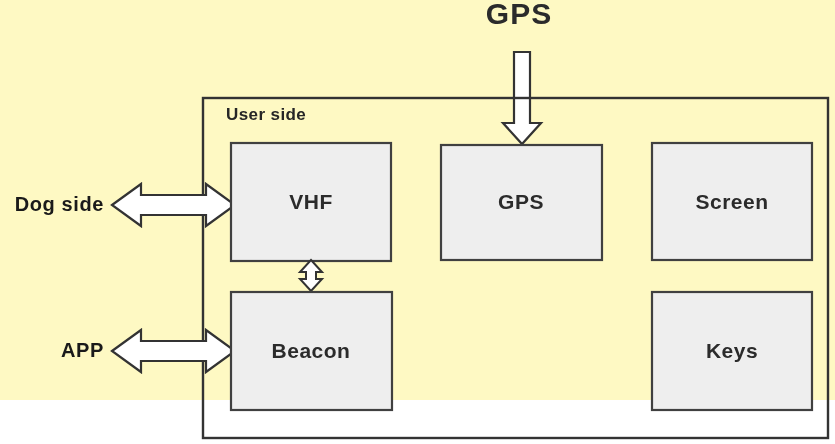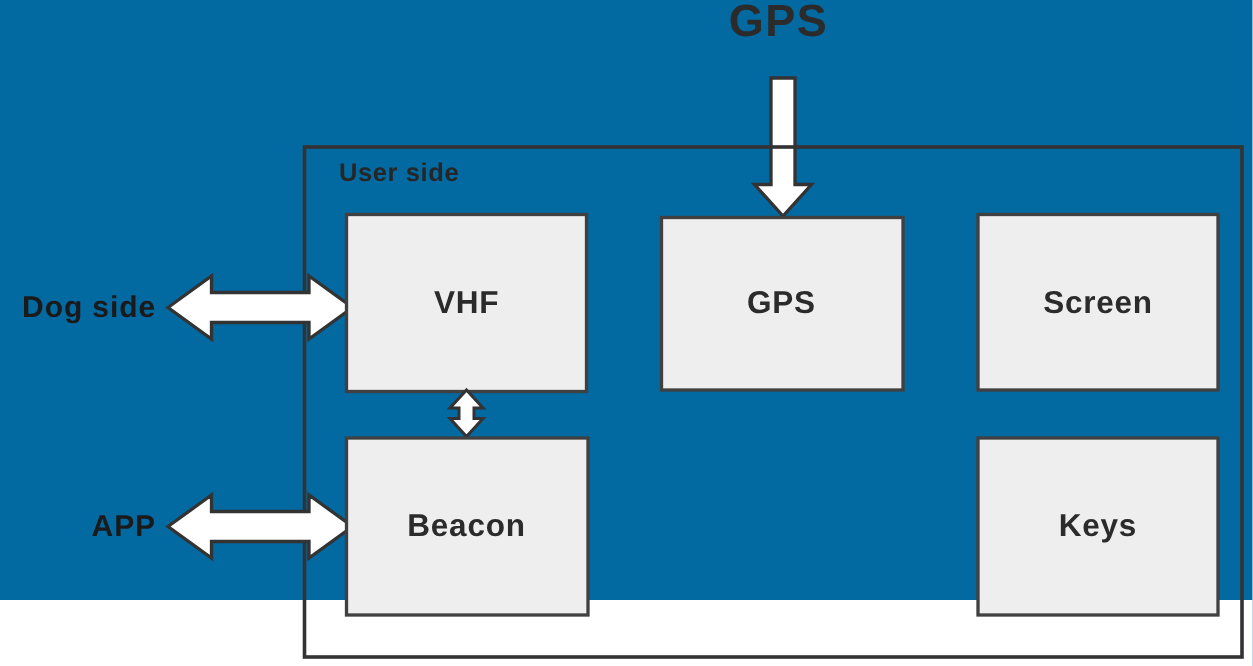--- a/index.html
+++ b/index.html
@@ -10,21 +10,21 @@
   body {
     width: 835px;
     height: 444px;
     font-family: "Liberation Sans", sans-serif;
     overflow: hidden;
   }
   #diagram-root {
     position: relative;
     width: 835px;
     height: 400px;
-    background: #0369a1;
+    background: #fef9c3;
     text-align: right;
   }
   #diagram-svg {
     position: absolute;
     left: 0;
     top: 0;
     width: 835px;
     height: 444px;
     display: block;
   }

